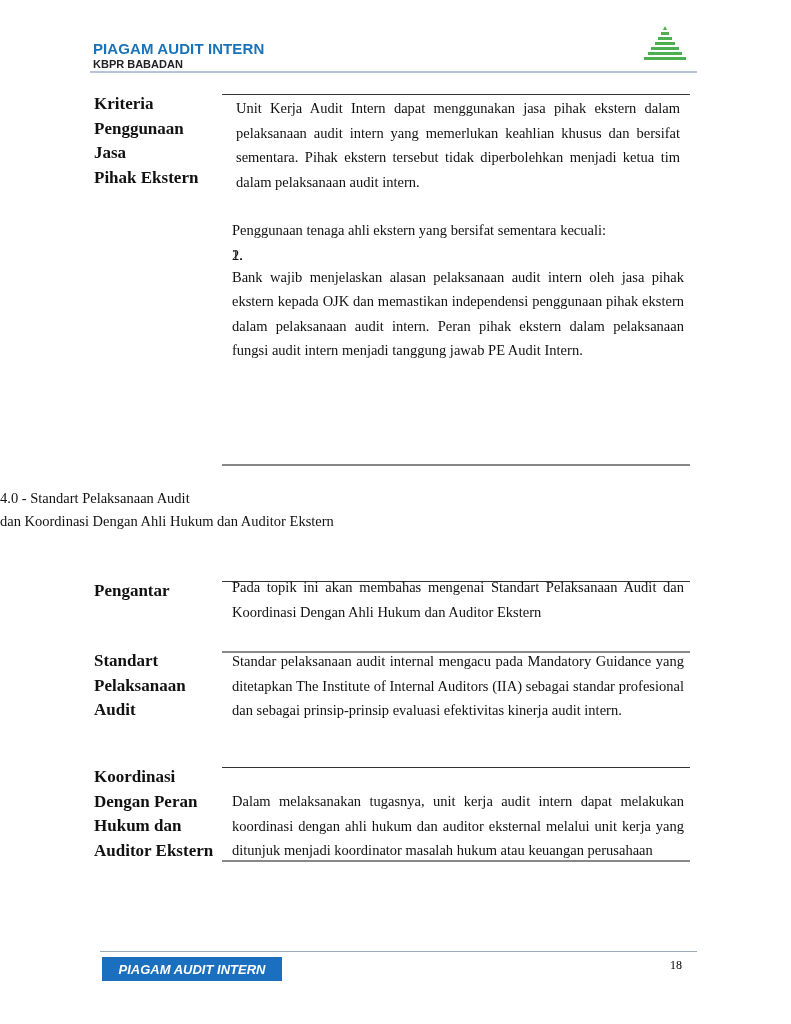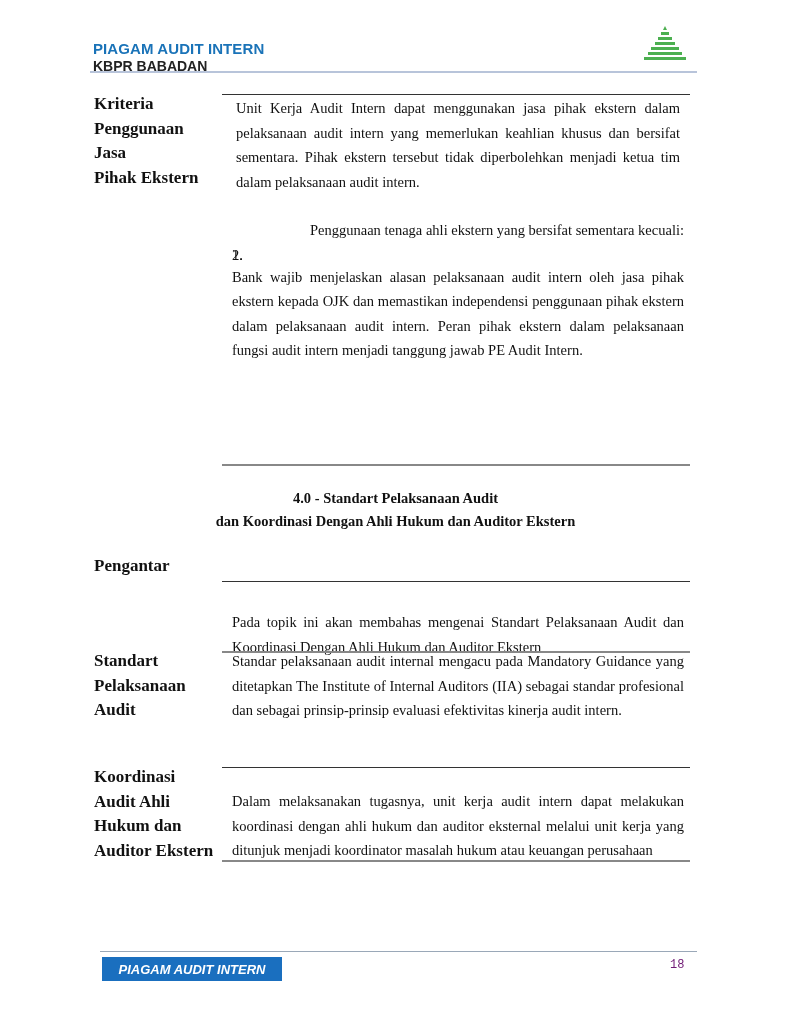--- a/index.html
+++ b/index.html
@@ -1,36 +1,36 @@
 <!DOCTYPE html>
 <html><head>
   <meta charset="utf-8">
   <style>
     html, body { margin: 0; padding: 0; background: #ffffff; }
     body { width: 791px; height: 1024px; position: relative; overflow: hidden; font-family: "Liberation Serif", serif; color: #111; }
 
     .hdr-title { position: absolute; left: 93px; top: 40px; font-family: "Liberation Sans", sans-serif; font-weight: bold; font-size: 15px; color: #1a73b8; letter-spacing: 0.1px; }
-    .hdr-sub { position: absolute; left: 93px; top: 58px; font-family: "Liberation Sans", sans-serif; font-weight: bold; font-size: 14px; color: #222; }
+    .hdr-sub { position: absolute; left: 93px; top: 58px; font-family: "Liberation Sans", sans-serif; font-weight: bold; font-size: 11px; color: #222; }
     .hdr-rule { position: absolute; left: 90px; top: 71px; width: 607px; height: 2px; background: #b8c4da; }
     .logo { position: absolute; left: 640px; top: 24px; width: 50px; height: 40px; }
 
     .row-label { position: absolute; left: 94px; font-weight: bold; font-size: 17px; line-height: 24.5px; }
     .row-body { position: absolute; left: 232px; width: 452px; font-size: 14.5px; line-height: 24.5px; text-align: justify; }
     .rule { position: absolute; left: 222px; width: 468px; height: 1px; background: #333; }
     .rule.grey { background: #888; height: 2px; }
 
     .list { margin: 0; padding: 0; list-style: none; }
     .list li { position: relative; padding-left: 27px; text-align: justify; }
     .list .num { position: absolute; left: 0; top: 0; }
 
-    .section-title { position: absolute; left: 0; width: 791px; text-align: center; font-weight: bold; font-size: 14.5px; line-height: 23px; }
+    .section-title { position: absolute; left: 0; width: 791px; text-align: left; font-weight: normal; font-size: 14.5px; line-height: 23px; }
 
     .ftr-rule { position: absolute; left: 100px; top: 951px; width: 597px; height: 1px; background: #9aa8b8; }
     .ftr-badge { position: absolute; left: 102px; top: 957px; width: 180px; height: 24px; background: #1a6fbf; color: #fff; font-family: "Liberation Sans", sans-serif; font-weight: bold; font-style: italic; font-size: 13px; line-height: 25px; text-align: center; }
-    .ftr-page { position: absolute; left: 670px; top: 958px; font-family: Liberation Mono, monospace; font-size: 12px; color: #701a75; }
+    .ftr-page { position: absolute; left: 670px; top: 958px; font-family: Liberation Serif, serif; font-size: 12px; color: #000000; }
   </style>
 </head>
 <body>
 
 <div class="hdr-title">PIAGAM AUDIT INTERN</div>
 <div class="hdr-sub">KBPR BABADAN</div>
 <svg class="logo" viewBox="0 0 50 40">
   <polygon points="25,2 27,6 23,6" fill="#4caf50"></polygon>
   <rect x="21" y="8" width="8" height="3" fill="#4caf50"></rect>
   <rect x="18" y="13" width="14" height="3" fill="#4caf50"></rect>
@@ -42,50 +42,50 @@
 <div class="hdr-rule"></div>
 
 <div class="rule" style="top:94px;"></div>
 <div class="row-label" style="top:92px;">
   <div>Kriteria</div>
   <div style="text-align:justify; text-align-last:justify; width:124px;">Penggunaan Jasa</div>
   <div>Pihak Ekstern</div>
 </div>
 <div class="row-body" style="top:92px;">
   <p style="margin:4px;">Unit Kerja Audit Intern dapat menggunakan jasa pihak ekstern dalam pelaksanaan audit intern yang memerlukan keahlian khusus dan bersifat sementara. Pihak ekstern tersebut tidak diperbolehkan menjadi ketua tim dalam pelaksanaan audit intern.</p>
-  <p style="margin:0; margin-top:24px; text-align:right;">Penggunaan tenaga ahli ekstern yang bersifat sementara kecuali:</p>
+  <p style="margin:0; margin-top:24px; text-align:left;">Penggunaan tenaga ahli ekstern yang bersifat sementara kecuali:</p>
   <ul class="list">
     <li><span class="num">1.</span></li>
     <li><span class="num">2.</span></li>
   </ul>
   <p style="margin:0; margin-top:22px;">Bank wajib menjelaskan alasan pelaksanaan audit intern oleh jasa pihak ekstern kepada OJK dan memastikan independensi penggunaan pihak ekstern dalam pelaksanaan audit intern. Peran pihak ekstern dalam pelaksanaan fungsi audit intern menjadi tanggung jawab PE Audit Intern.</p>
 </div>
 <div class="rule grey" style="top:464px;"></div>
 
 <div class="section-title" style="top:487px;">4.0 - Standart Pelaksanaan Audit</div>
 <div class="section-title" style="top:510px;">dan Koordinasi Dengan Ahli Hukum dan Auditor Ekstern</div>
 
 <div class="rule" style="top:581px;"></div>
-<div class="row-label" style="top:554px;text-align:center;">
+<div class="row-label" style="top:579px;text-align:center;">
   <div>Pengantar</div>
 </div>
-<div class="row-body" style="top:610px;">Pada topik ini akan membahas mengenai Standart Pelaksanaan Audit dan Koordinasi Dengan Ahli Hukum dan Auditor Ekstern</div>
+<div class="row-body" style="top:575px;">Pada topik ini akan membahas mengenai Standart Pelaksanaan Audit dan Koordinasi Dengan Ahli Hukum dan Auditor Ekstern</div>
 
 <div class="rule grey" style="top:651px;"></div>
 <div class="row-label" style="top:649px;">
   <div>Standart</div>
   <div>Pelaksanaan</div>
   <div>Audit</div>
 </div>
 <div class="row-body" style="top:649px;">Standar pelaksanaan audit internal mengacu pada Mandatory Guidance yang ditetapkan The Institute of Internal Auditors (IIA) sebagai standar profesional dan sebagai prinsip-prinsip evaluasi efektivitas kinerja audit intern.</div>
 
 <div class="rule" style="top:767px;"></div>
 <div class="row-label" style="top:765px;">
   <div>Koordinasi</div>
-  <div>Audit Ahli</div>
+  <div>Dengan Peran</div>
   <div>Hukum dan</div>
   <div>Auditor Ekstern</div>
 </div>
 <div class="row-body" style="top:765px;margin-top:24px;">Dalam melaksanakan tugasnya, unit kerja audit intern dapat melakukan koordinasi dengan ahli hukum dan auditor eksternal melalui unit kerja yang ditunjuk menjadi koordinator masalah hukum atau keuangan perusahaan</div>
 <div class="rule grey" style="top:860px;"></div>
 
 <div class="ftr-rule"></div>
 <div class="ftr-badge">PIAGAM AUDIT INTERN</div>
 <div class="ftr-page">18</div>
 

